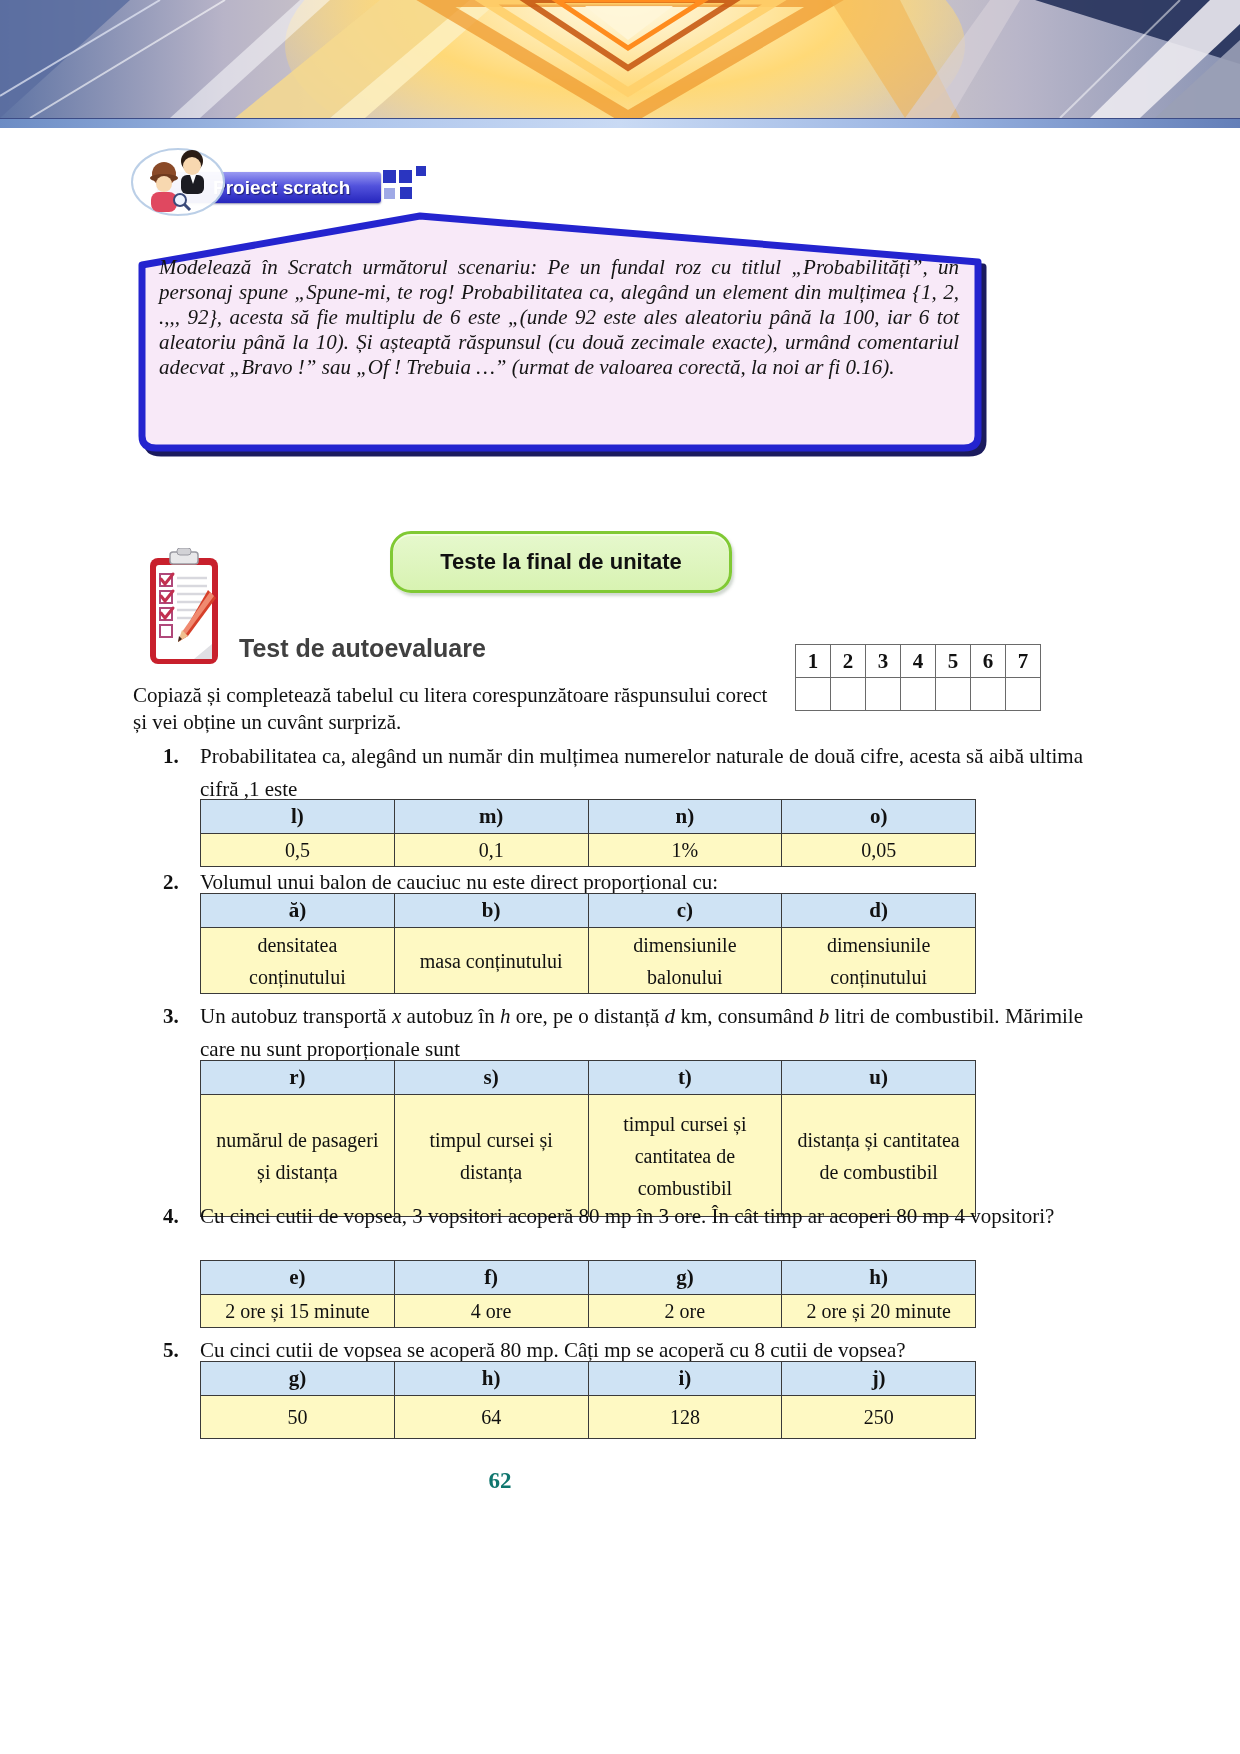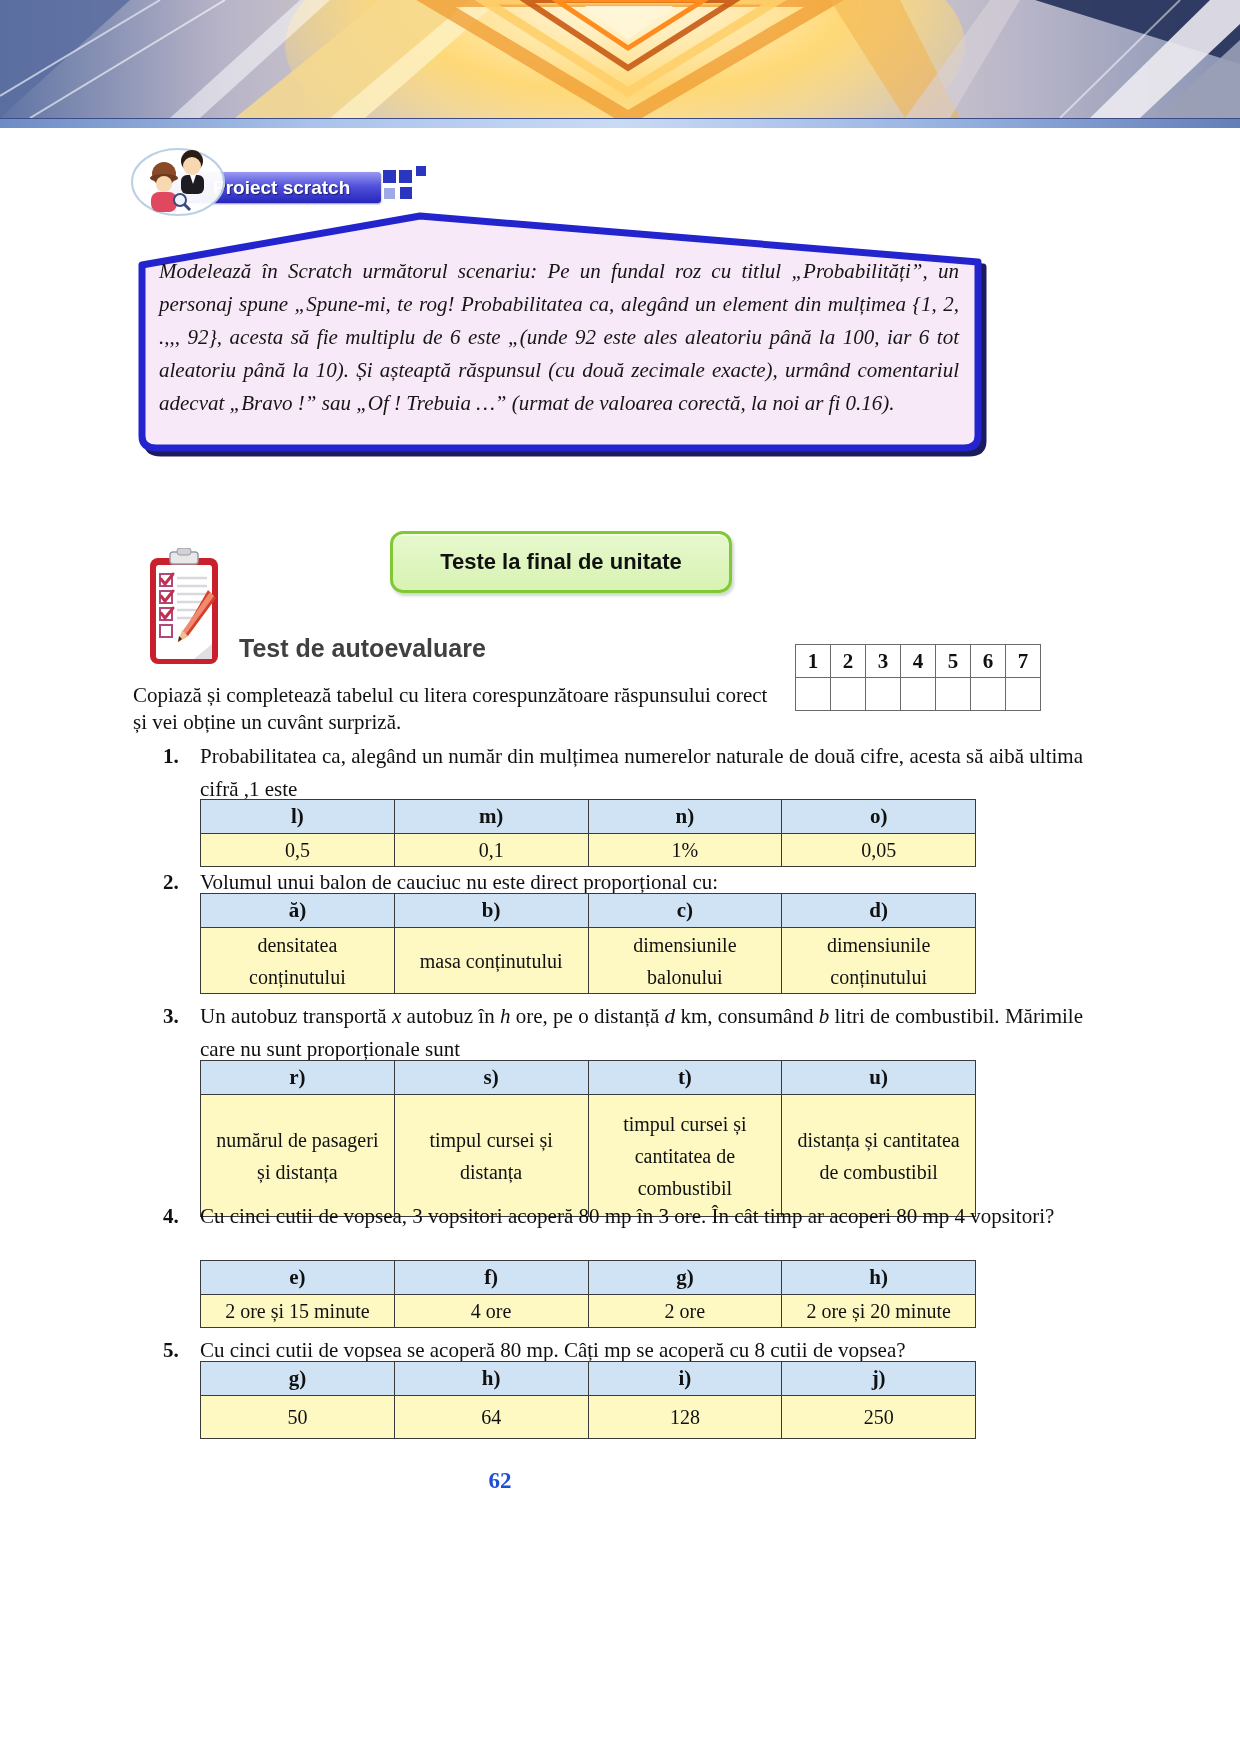--- a/index.html
+++ b/index.html
@@ -21,26 +21,26 @@
                font-family:"Liberation Sans",sans-serif;font-weight:bold;font-size:19px;color:#fff;
                text-shadow:1px 1px 1px rgba(25,25,100,.85);white-space:nowrap;}
   .badge-chars{position:absolute;left:0;top:0;z-index:2;}
   .sq{position:absolute;background:#2a35c0;}
   .sq.light{background:#9fa9e6;}
 
   
   .bubble{position:absolute;left:133px;top:205px;width:860px;height:256px;}
   .bubble svg{position:absolute;left:0;top:0;filter:drop-shadow(5px 5px 0 #1b1b5e);}
   .bubble-text{position:absolute;left:26px;top:50px;width:800px;
-               font-style:italic;font-size:21px;line-height:33px;text-align:justify;color:#151515;}
+               font-style:italic;font-size:21px;line-height:25px;text-align:justify;color:#151515;}
 
   
   .banner{position:absolute;left:390px;top:531px;width:342px;height:62px;box-sizing:border-box;
           background:linear-gradient(180deg,#e6f8cd 0%,#d8f3b2 100%);
-          border:3px solid #80c934;border-radius:13px;
+          border:3px solid #80c934;border-radius:21px;
           box-shadow:inset 0 2px 0 #f2fce2, 2px 3px 3px rgba(120,140,120,.35);
           text-align:center;}
   .banner-label{font-family:"Liberation Sans",sans-serif;font-weight:bold;font-size:22px;
                 line-height:56px;color:#111;}
   .clipboard{position:absolute;left:146px;top:548px;}
   .heading{position:absolute;left:239px;top:634px;font-family:"Liberation Sans",sans-serif;
            font-weight:bold;font-size:25px;color:#404040;}
   .intro{position:absolute;left:133px;top:682px;width:645px;font-size:21px;line-height:27px;color:#111;}
 
   
@@ -54,21 +54,21 @@
   .qnum{position:absolute;left:30px;top:0;font-weight:bold;}
   .it{font-style:italic;}
 
   .qtable{position:absolute;left:200px;width:776px;border-collapse:collapse;table-layout:fixed;}
   .qtable th{background:#cfe3f4;border:1.5px solid #3a3a3a;font-size:21px;font-weight:bold;
              height:33px;padding:0;text-align:center;}
   .qtable td{background:#fef9c3;border:1.5px solid #3a3a3a;font-size:20px;padding:0 8px;
              text-align:center;line-height:32px;}
 
   .page-number{position:absolute;left:0;top:1468px;width:1000px;text-align:center;
-               font-weight:bold;font-size:23px;color:#1d4ed8;}
+               font-weight:bold;font-size:23px;color:#0f766e;}
 </style>
 </head>
 <body>
 
 <div class="page">
 
   <svg class="header-art" width="1240" height="118" viewBox="0 0 1240 118" preserveAspectRatio="none">
     <defs>
       <linearGradient id="bgg" x1="0" y1="0" x2="1" y2="0">
         <stop offset="0" stop-color="#5f74a4"></stop>

